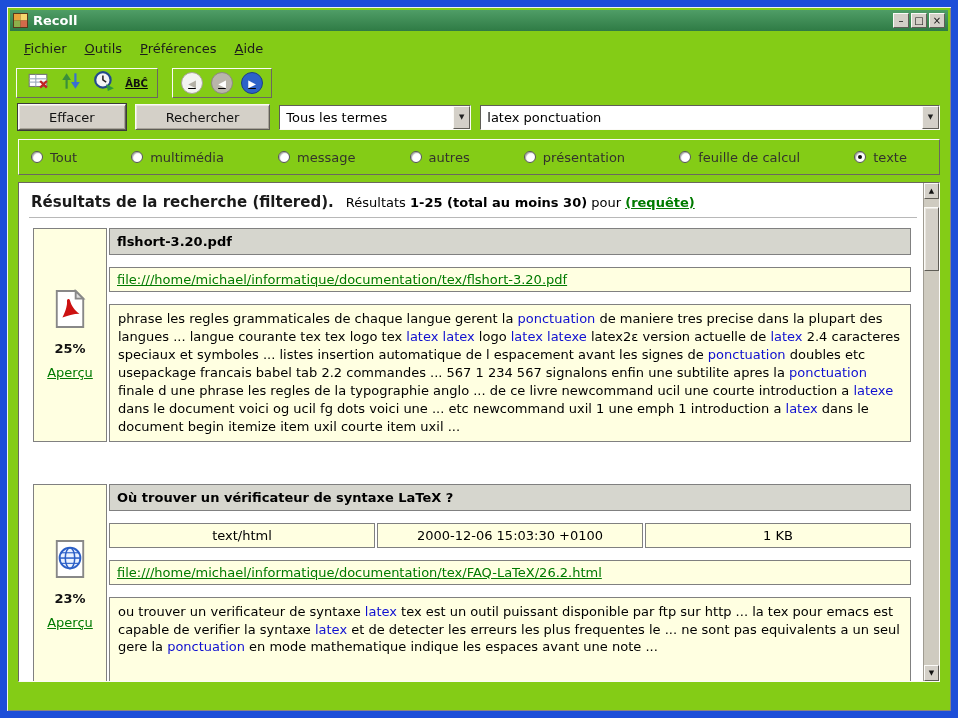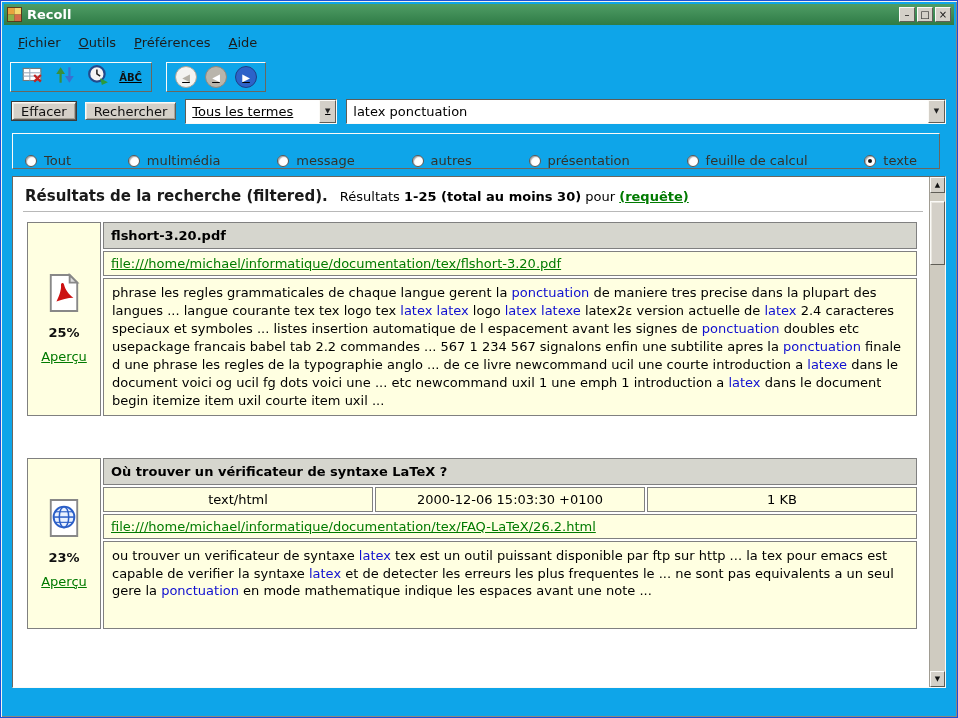--- a/index.html
+++ b/index.html
@@ -1,19 +1,19 @@
 <!DOCTYPE html>
 <html><head>
 <meta charset="utf-8">
 <style>
   * { box-sizing: border-box; }
   html,body { margin:0; padding:0; background:#9a968c; font-family:"DejaVu Sans","Liberation Sans",sans-serif; }
   .window {
-    width:958px; height:718px; background:#0ea5e9;
-    border:1px solid #1d4ed8; padding:3px;
+    width:958px; height:718px; background:#84cc16;
+    border:7px solid #1d4ed8; padding:3px;
     box-shadow: inset 1px 1px 0 #f5f3ee, inset -1px -1px 0 #8a867c;
     display:flex; flex-direction:column; position:relative; cursor:default;
   }
   
   .titlebar { flex:0 0 21px; background:linear-gradient(180deg,#4f9d66,#2f7b45);
     display:flex; align-items:center; padding:0 3px; gap:5px; }
   .title-text { color:#fff; font-weight:bold; font-size:13px; }
   .win-buttons { margin-left:auto; display:flex; gap:2px; }
   .winbtn { width:16px; height:15px; background:#d4d0c8; font-size:10px; line-height:13px;
     text-align:center; color:#111; border:1px solid; border-color:#fbfaf7 #5f5d56 #5f5d56 #fbfaf7; }
@@ -28,57 +28,57 @@
     border:1px solid; border-color:#fbfaf7 #6a675f #6a675f #fbfaf7; }
   .tb-btn { width:25px; height:25px; display:flex; align-items:center; justify-content:center; }
   .abc { font-size:10px; font-weight:bold; color:#111; letter-spacing:0px; }
   .nav-circle { width:22px; height:22px; border-radius:50%; display:flex; align-items:center;
     justify-content:center; font-size:10px; }
   .nav-first { background:#f3f3f1; border:1px solid #a8a49a; color:#b4b0a6; }
   .nav-prev  { background:#b9b5ab; border:1px solid #8d897f; color:#fff; }
   .nav-next  { background:#2d62c8; border:1px solid #1d3f85; color:#fff; }
   
   .search-row { flex:0 0 34px; display:flex; align-items:center; gap:9px; padding:2px 8px; }
-  .btn { height:18px; padding:0 8px; font-size:13px; color:#111; background:#d4d0c8;
+  .btn { height:26px; padding:0 30px; font-size:13px; color:#111; background:#d4d0c8;
     border:1px solid; border-color:#fbfaf7 #5f5d56 #5f5d56 #fbfaf7;
     box-shadow: inset 1px 1px 0 #e9e6df, inset -1px -1px 0 #a8a49a; font-family:inherit; }
   .btn.default { outline:1px solid #3a3a3a; }
   .combo { height:25px; background:#fff; display:flex; align-items:stretch;
     border:1px solid; border-color:#5f5d56 #fbfaf7 #fbfaf7 #5f5d56; }
   .combo-text { flex:1; display:flex; align-items:center; padding:0 6px; font-size:13px; color:#000; }
   .combo-arrow { width:17px; background:#d4d0c8; display:flex; align-items:center; justify-content:center;
     font-size:7px; color:#222; border:1px solid; border-color:#fbfaf7 #5f5d56 #5f5d56 #fbfaf7; }
-  .combo-mode { width:152px;text-decoration:underline; }
+  .combo-mode { width:192px; }
   .combo-query { flex:1; }
   .query-input { flex:1; border:none; outline:none; padding:0 6px; font-size:13px;
     font-family:inherit; color:#000; background:#fff; }
   
-  .filter-panel { flex:0 0 36px; margin:5px 14px 3px 8px; padding:0 22px 0 12px;
+  .filter-panel { flex:0 0 36px; margin:5px 8px 3px 8px; padding:0 32px 0 12px;
     border:1px solid; border-color:#fbfaf7 #6a675f #6a675f #fbfaf7;
-    display:flex; align-items:flex-end; justify-content:space-between; }
+    display:flex; align-items:center; justify-content:space-between; }
   .radio-item { display:flex; align-items:center; gap:7px; font-size:13px; color:#33332c; }
   .radio { width:12px; height:12px; border-radius:50%; background:#fff; position:relative;
     border:1px solid #555; box-shadow: inset 1px 1px 1px #aaa; }
   .radio.checked::after { content:""; position:absolute; left:3px; top:3px; width:4px; height:4px;
     border-radius:50%; background:#111; }
   
   .results-frame { flex:1 1 auto; margin:4px 8px 2px 8px; background:#fff; min-height:0;
     border:1px solid; border-color:#6a675f #fbfaf7 #fbfaf7 #6a675f; display:flex; overflow:hidden; }
   .results-content { flex:1; padding:6px 6px 0 10px; overflow:hidden; font-size:13px; color:#000; }
   .results-header { margin:4px 0 4px 2px; }
   .rh-title { font-weight:bold; font-size:15px; color:#1a1a1a; }
   .rh-rest { font-size:13px; margin-left:8px; }
   .header-rule { border:0; border-top:1px solid #b8b8b8; margin:6px 0 10px 0; }
   .green-link { color:#007a00; text-decoration:underline; cursor:pointer; }
   .bold { font-weight:bold; }
   .result-table { display:grid; grid-template-columns:74px 1fr; gap:2px; margin:2px 6px 42px 4px; }
   .left-cell { background:#ffffe1; border:1px solid #808080; display:flex; flex-direction:column;
     align-items:center; justify-content:center; gap:9px; padding:6px 2px; }
   .relevance { font-weight:bold; font-size:13px; color:#111; }
-  .right-cells { display:flex; flex-direction:column; gap:2px; }
+  .right-cells { display:flex; flex-direction:column; gap:12px; }
   .r-title { background:#d6d6ce; border:1px solid #808080; font-weight:bold; padding:5px 7px; }
   .r-info { display:grid; grid-template-columns:1fr 1fr 1fr; gap:2px; }
   .r-cell { background:#ffffe1; border:1px solid #808080; text-align:center; padding:4px 3px; }
   .r-url { background:#ffffe1; border:1px solid #808080; padding:4px 7px;
     white-space:nowrap; overflow:hidden; }
   .r-abstract { background:#ffffe1; border:1px solid #808080; padding:5px 8px; line-height:1.38; flex:1; }
   .r-abstract-min { min-height:88px; }
   .hl { color:#0f0fd0; }
   
   .scrollbar { flex:0 0 16px; background:#cfcbc0; border-left:1px solid #a09c92;

